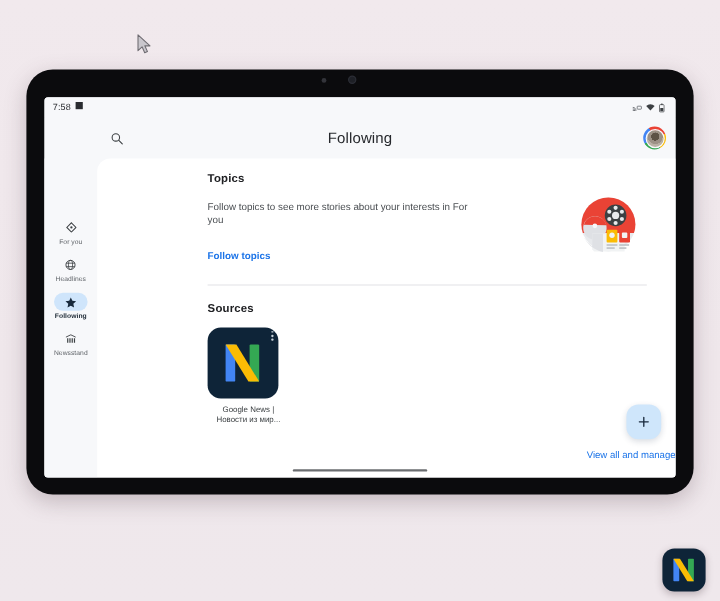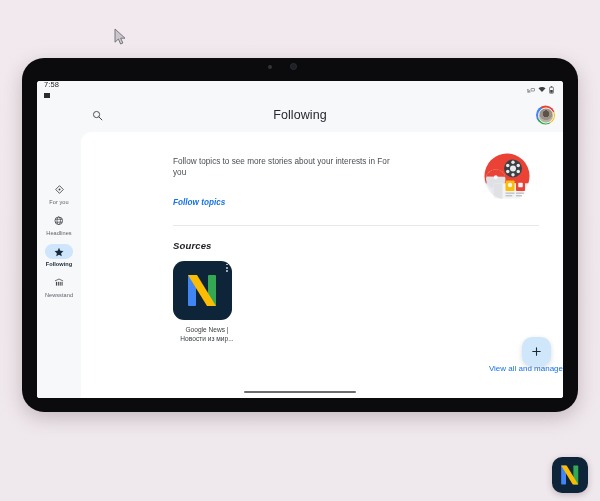--- a/index.html
+++ b/index.html
@@ -89,21 +89,20 @@
     align-items: center;
     justify-content: space-between;
     padding: 0 9px 0 7px;
     box-sizing: border-box;
     background: #f7f8fa;
   }
   .status-left {
     display: flex;
     align-items: flex-start;
     gap: 4px;
-    flex-direction: column;
   }
   .status-time {
     font-size: 7.5px;
     color: #26282c;
     letter-spacing: 0.1px;
   }
   .status-sq {
     width: 6px; height: 6px;
     background: #2a2c30;
   }
@@ -240,36 +239,35 @@
     margin: 0;
     max-width: 226px;
   }
   .topics-link {
     margin-top: 19px;
     font-size: 8.2px;
     color: #1a73e8;
     font-weight: bold;
     cursor: pointer;
     display: inline-block;
-    font-style: italic;
   }
   .topics-illu {
     width: 48px; height: 48px;
     flex: 0 0 48px;
     margin-left: 12px;
     margin-top: -4px;
   }
   .divider {
     height: 1px;
     background: #e6e7e9;
     margin: 16px 24px 0 92px;
   }
 
   
-  .sources-head { margin-top: 14px; font-style: italic; }
+  .sources-head { margin-top: 14px; }
   .source-grid {
     margin: 10px 0 0 92px;
     display: flex;
     gap: 14px;
   }
   .source-item {
     width: 68px;
     cursor: pointer;
   }
   .source-tile {
@@ -450,20 +448,21 @@
           </svg>
         </div>
         <div class="rail-label">Newsstand</div>
       </div>
 
     </div>
 
     <div class="content-card">
       <div class="card-scroll">
 
+        <div class="section-head">Topics</div>
 
         <div class="topics-body">
           <div class="topics-text">
             <p class="topics-desc">Follow topics to see more stories about your interests in For you</p>
             <span class="topics-link">Follow topics</span>
           </div>
 
           <svg class="topics-illu" viewBox="0 0 64 64">
             <circle cx="32" cy="32" r="30" fill="#e8eaed"></circle>
             <path d="M2 32a30 30 0 0 1 60 0 30 30 0 0 1-1.6 9.6H3.6A30 30 0 0 1 2 32z" fill="#ea4335"></path>

